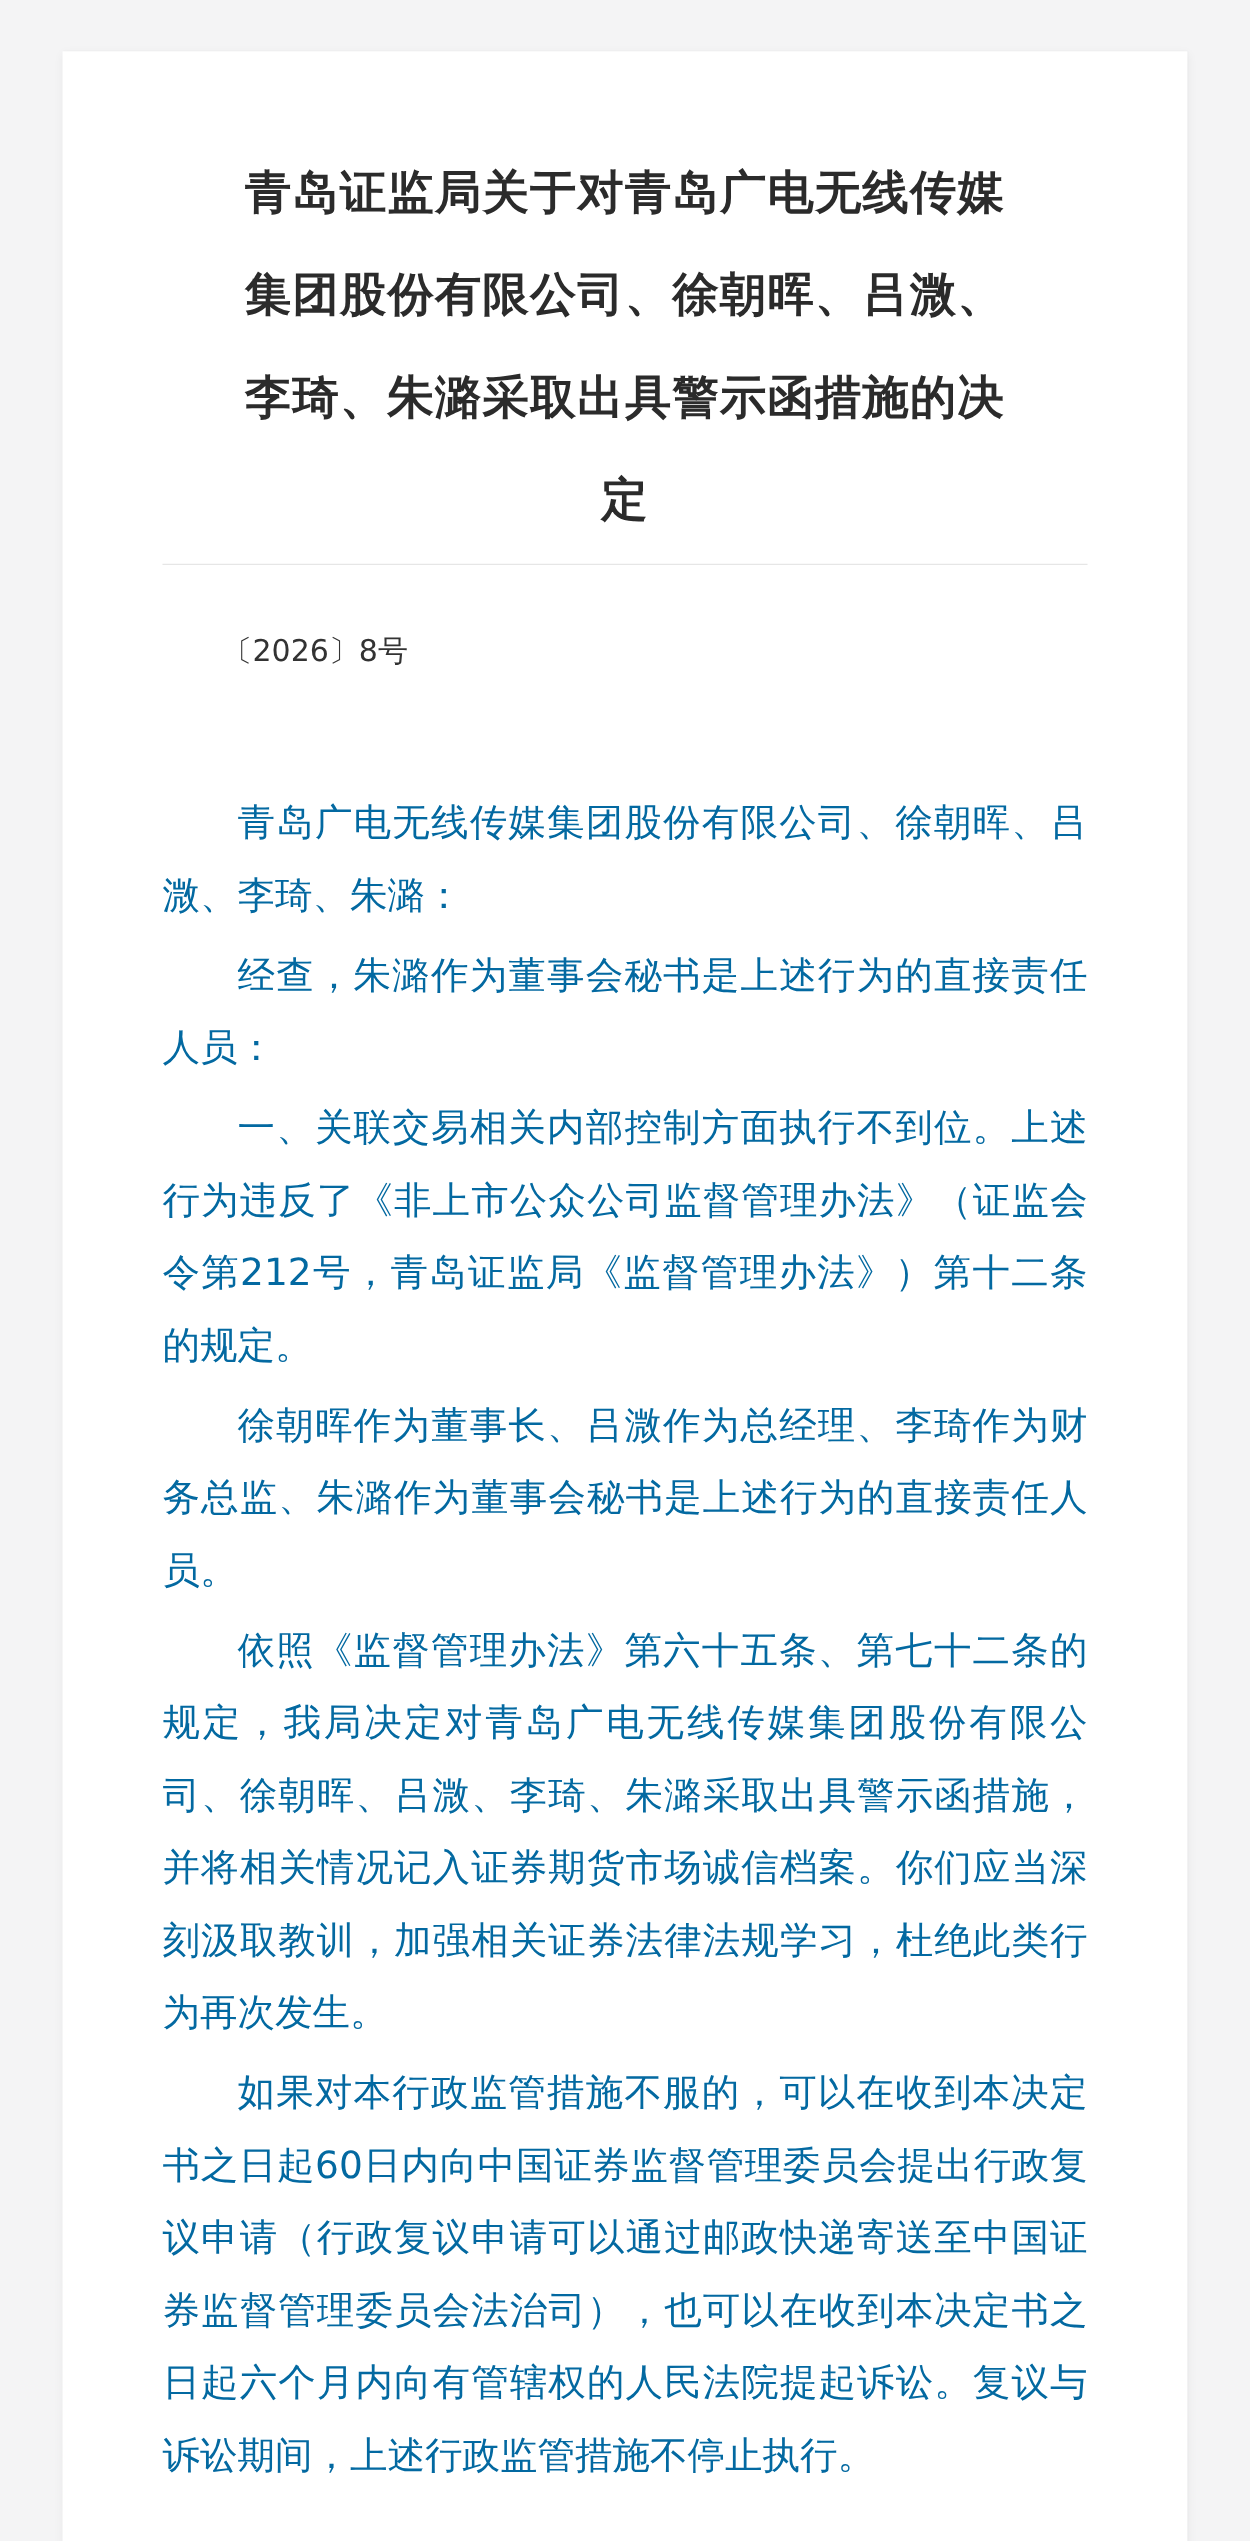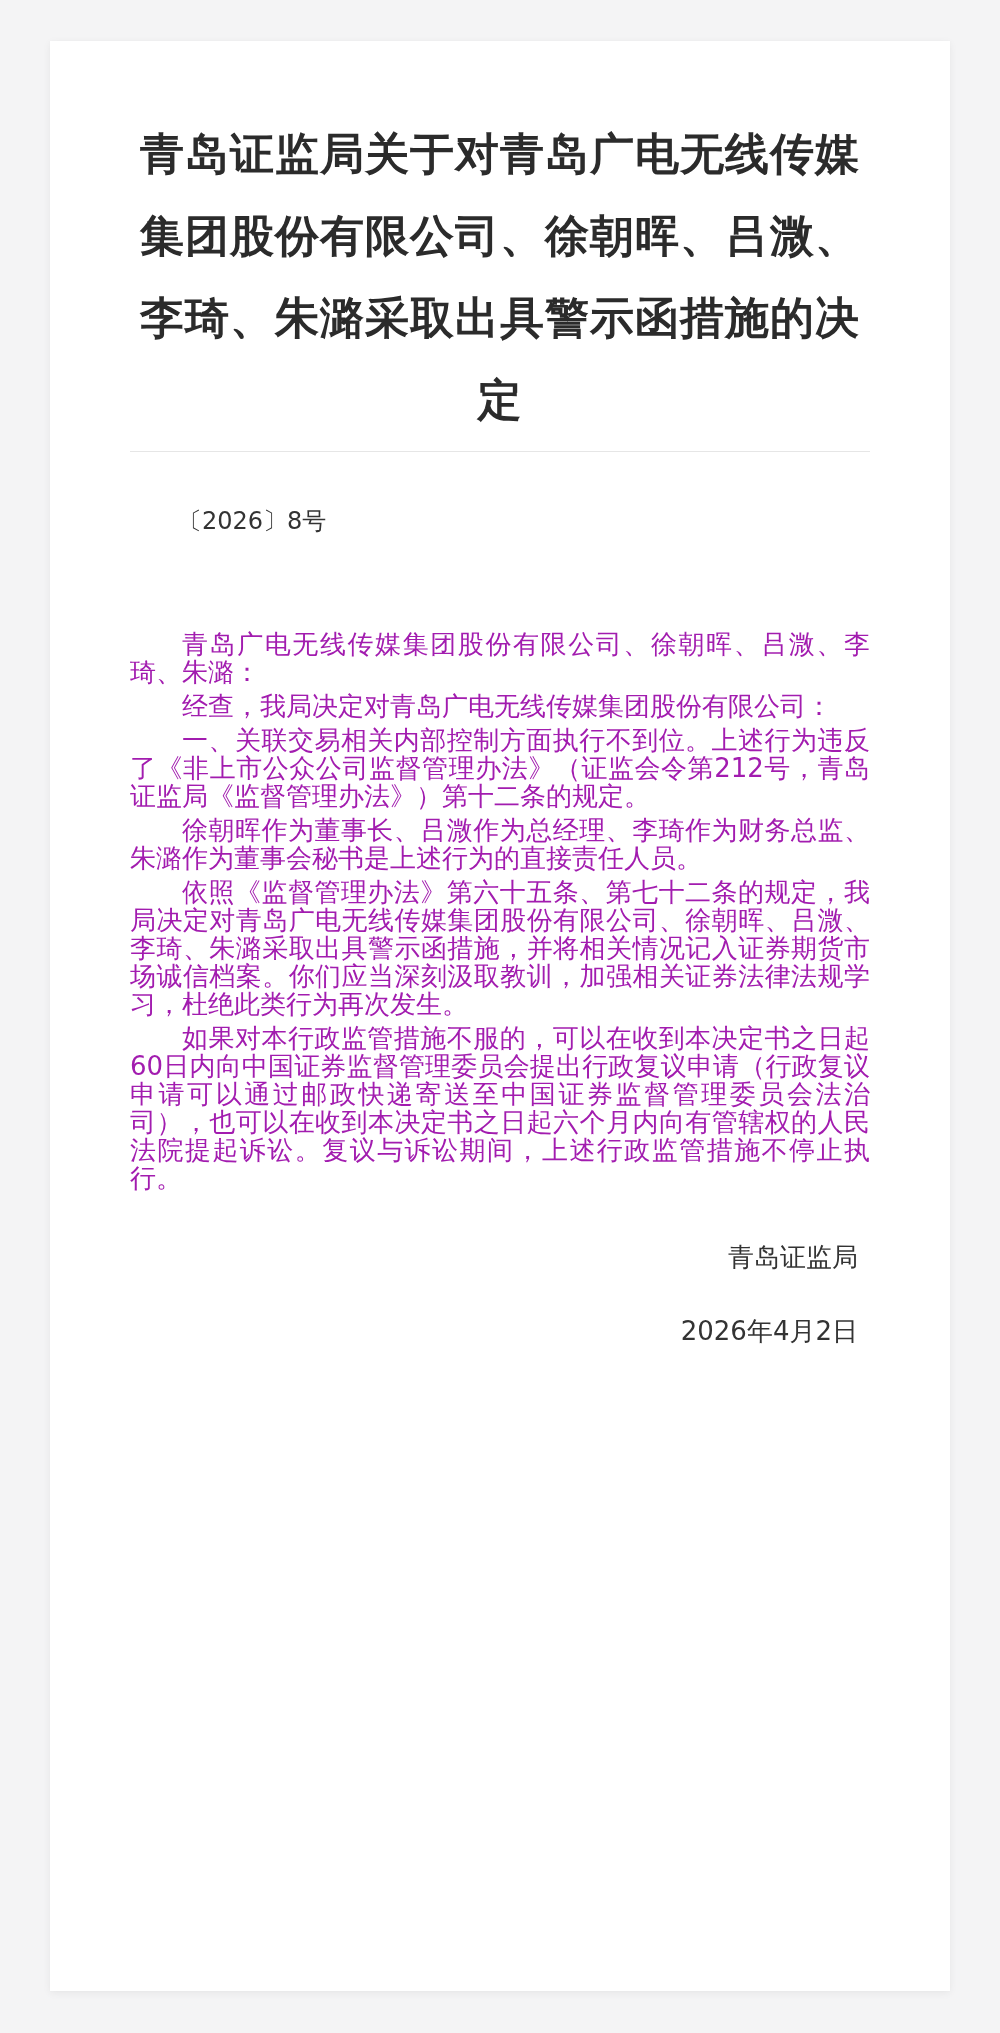--- a/index.html
+++ b/index.html
@@ -18,21 +18,21 @@
     width: 900px;
     margin: 41px auto 42px auto;
     min-height: 1950px;
     background: #ffffff;
     box-shadow: 0 2px 8px rgba(0,0,0,0.06), 0 0 1px rgba(0,0,0,0.04);
     padding: 72px 80px 58px 80px;
   }
   .doc-title {
     margin: 0;
     text-align: center;
-    font-size: 44px;
+    font-size: 37px;
     line-height: 82px;
     font-weight: 700;
     color: #2b2b2b;
     letter-spacing: 1px;
   }
   .doc-title .title-line {
     display: block;
     white-space: nowrap;
   }
   .title-divider {
@@ -46,23 +46,23 @@
     font-size: 24px;
     line-height: 34px;
     color: #333333;
     text-indent: 2em;
   }
   .doc-body {
     margin-top: 92px;
   }
   .doc-body p {
     margin: 0 0 6px 0;
-    font-size: 26px;
-    line-height: 28px;
-    color: #a21caf;
+    font-size: 30px;
+    line-height: 58px;
+    color: #0369a1;
     text-indent: 2em;
     text-align: justify;
     word-break: break-all;
   }
   .signature-block {
     margin-top: 40px;
   }
   .signature-block p {
     margin: 12px;
     font-size: 26px;
@@ -85,21 +85,21 @@
     <span class="title-line">李琦、朱潞采取出具警示函措施的决</span>
     <span class="title-line">定</span>
   </h1>
 
   <hr class="title-divider">
 
   <p class="doc-number">〔2026〕8号</p>
 
   <div class="doc-body">
     <p>青岛广电无线传媒集团股份有限公司、徐朝晖、吕溦、李琦、朱潞：</p>
-    <p>经查，我局决定对青岛广电无线传媒集团股份有限公司：</p>
+    <p>经查，朱潞作为董事会秘书是上述行为的直接责任人员：</p>
     <p>一、关联交易相关内部控制方面执行不到位。上述行为违反了《非上市公众公司监督管理办法》（证监会令第212号，青岛证监局《监督管理办法》）第十二条的规定。</p>
     <p>徐朝晖作为董事长、吕溦作为总经理、李琦作为财务总监、朱潞作为董事会秘书是上述行为的直接责任人员。</p>
     <p>依照《监督管理办法》第六十五条、第七十二条的规定，我局决定对青岛广电无线传媒集团股份有限公司、徐朝晖、吕溦、李琦、朱潞采取出具警示函措施，并将相关情况记入证券期货市场诚信档案。你们应当深刻汲取教训，加强相关证券法律法规学习，杜绝此类行为再次发生。</p>
     <p>如果对本行政监管措施不服的，可以在收到本决定书之日起60日内向中国证券监督管理委员会提出行政复议申请（行政复议申请可以通过邮政快递寄送至中国证券监督管理委员会法治司），也可以在收到本决定书之日起六个月内向有管辖权的人民法院提起诉讼。复议与诉讼期间，上述行政监管措施不停止执行。</p>
   </div>
 
   <div class="signature-block">
     <p class="signature-org">青岛证监局</p>
     <p class="signature-date">2026年4月2日</p>
   </div>

